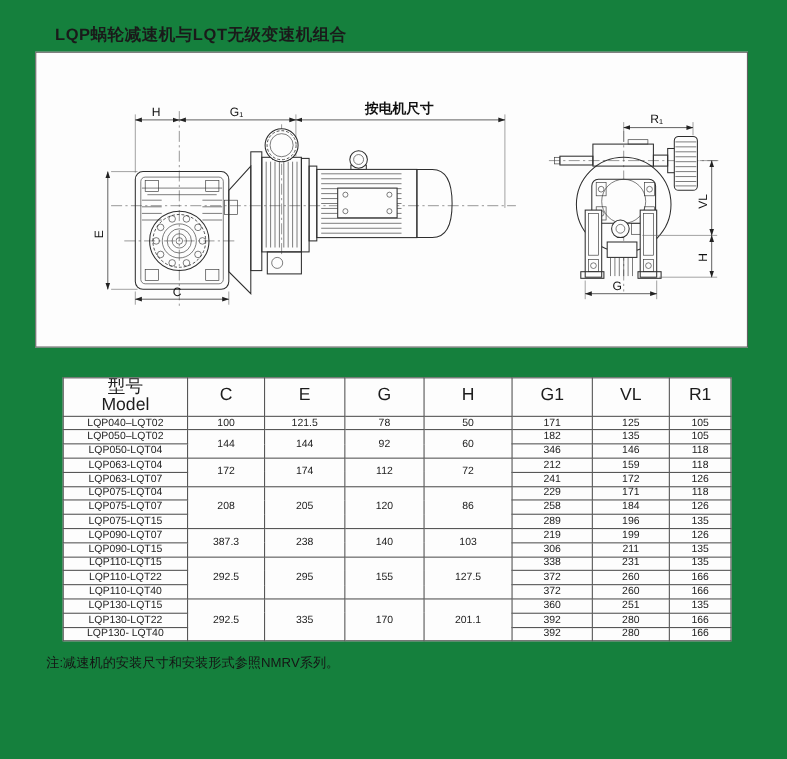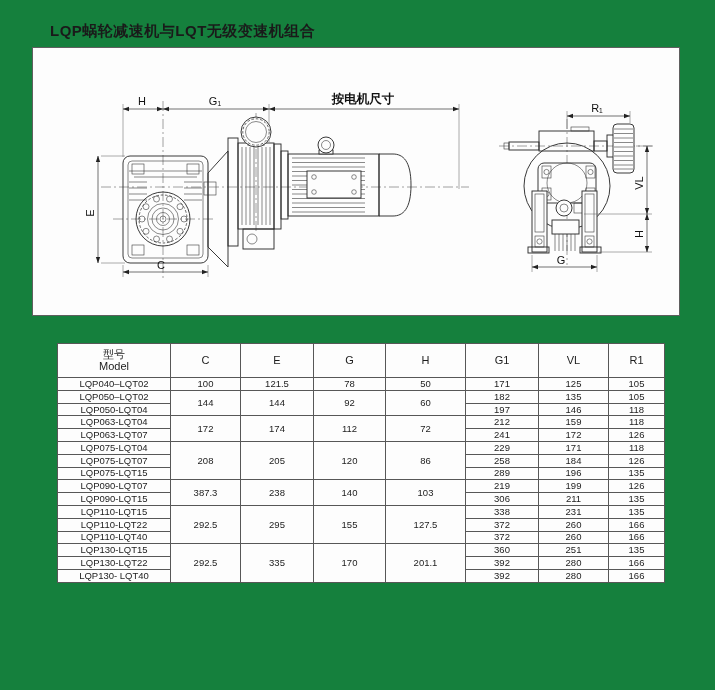--- a/index.html
+++ b/index.html
@@ -17,21 +17,21 @@
   .dim{fill:none;stroke:#333;stroke-width:.7;}
   .ext{fill:none;stroke:#666;stroke-width:.55;}
   .dsh{fill:none;stroke:#3a3a3a;stroke-width:.8;stroke-dasharray:2.6 1.8;}
   .dl{font-family:"Liberation Sans",sans-serif;font-size:11px;fill:#111;}
   .dlc{font-family:"Liberation Sans",sans-serif;font-size:12.5px;fill:#111;font-weight:600;}
 
   .dim-table{position:absolute;left:57px;top:343px;width:607px;border-collapse:collapse;
              table-layout:fixed;background:#fdfdfd;}
   .dim-table th,.dim-table td{border:1px solid #575757;text-align:center;vertical-align:middle;
              padding:0;font-weight:400;color:#222;font-size:9.5px;line-height:1.05;}
-  .dim-table thead th{height:33px;font-size:11px;color:#1c1c1c;}
+  .dim-table thead th{height:33px;font-size:16px;color:#1c1c1c;}
   .dim-table tbody td{height:11.8px;}
   .model-head span{display:block;}
   .note{position:absolute;left:42px;top:594px;font-size:12px;color:#151515;}
 </style>
 </head>
 <body>
 
 <div class="page">
 
   <div class="title">LQP蜗轮减速机与LQT无级变速机组合</div>
@@ -285,21 +285,21 @@
           <td rowspan="2">144</td>
           <td rowspan="2">144</td>
           <td rowspan="2">92</td>
           <td rowspan="2">60</td>
           <td>182</td>
           <td>135</td>
           <td>105</td>
         </tr>
         <tr>
           <td>LQP050-LQT04</td>
-          <td>197</td>
+          <td>346</td>
           <td>146</td>
           <td>118</td>
         </tr>
         <tr>
           <td>LQP063-LQT04</td>
           <td rowspan="2">172</td>
           <td rowspan="2">174</td>
           <td rowspan="2">112</td>
           <td rowspan="2">72</td>
           <td>212</td>
@@ -390,13 +390,14 @@
         </tr>
         <tr>
           <td>LQP130- LQT40</td>
           <td>392</td>
           <td>280</td>
           <td>166</td>
         </tr>
       </tbody>
   </table>
 
+  <div class="note">注:减速机的安装尺寸和安装形式参照NMRV系列。</div>
 </div>
 
 </body></html>

